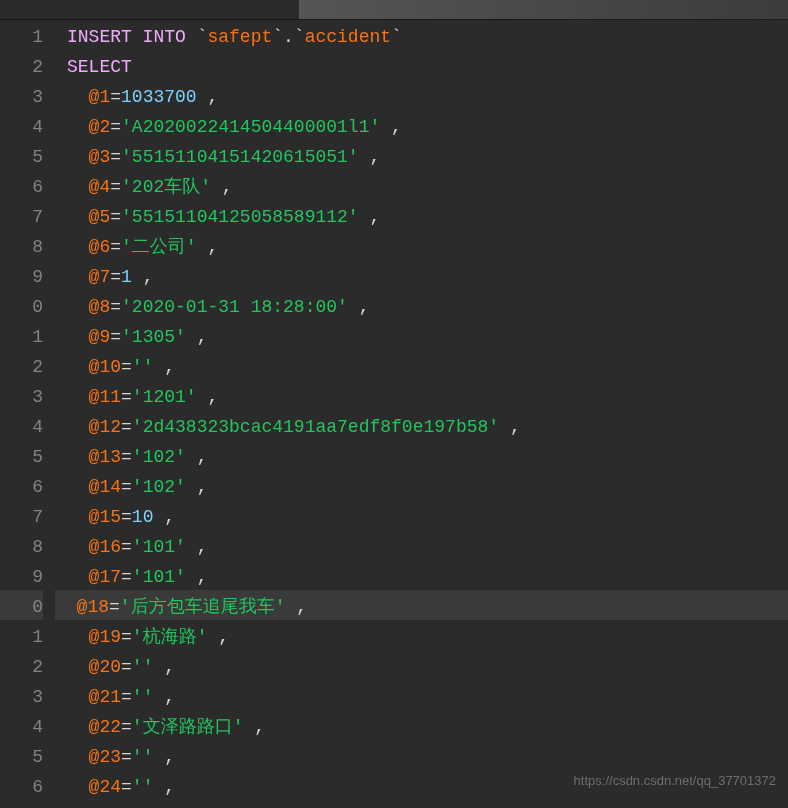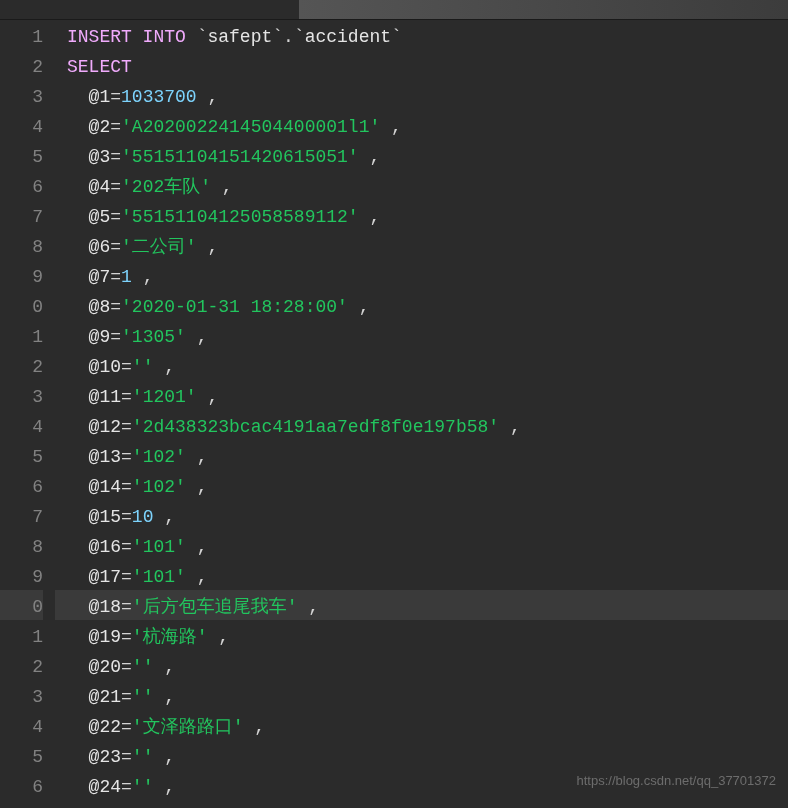--- a/index.html
+++ b/index.html
@@ -45,37 +45,36 @@
       padding-left: 12px;
       white-space: pre;
     }
     .code-line {
       height: 30px;
       padding-top: 2px;
     }
     .highlighted {
       background: #3a3a3a;
       margin-left: -12px;
-      padding-left: 12px;
     }
     .gutter-highlighted {
       background: #3a3a3a;
     }
     .keyword {
       color: #f0abfc;
     }
     .string {
       color: #22c55e;
       font-family: Liberation Mono, monospace;
     }
     .number {
       color: #7dd3fc;
     }
     .identifier {
-      color: #e5e5e5;
+      color: #f97316;
     }
     .watermark {
       position: absolute;
       bottom: 12px;
       right: 12px;
       color: #888;
       font-size: 13px;
       font-family: Arial, sans-serif;
       opacity: 0.7;
     }
@@ -110,13 +109,13 @@
       <div class="gutter-line">1</div>
       <div class="gutter-line">2</div>
       <div class="gutter-line">3</div>
       <div class="gutter-line">4</div>
       <div class="gutter-line">5</div>
       <div class="gutter-line">6</div>
     </div>
   <div class="code" id="code"><div class="code-line"><span class="keyword">INSERT INTO</span><span> `</span><span class="identifier">safept</span><span>`.`</span><span class="identifier">accident</span><span>`</span></div><div class="code-line"><span class="keyword">SELECT</span></div><div class="code-line">  <span class="identifier">@1</span><span>=</span><span class="number">1033700</span><span> ,</span></div><div class="code-line">  <span class="identifier">@2</span><span>=</span><span class="string">'A2020022414504400001l1'</span><span> ,</span></div><div class="code-line">  <span class="identifier">@3</span><span>=</span><span class="string">'55151104151420615051'</span><span> ,</span></div><div class="code-line">  <span class="identifier">@4</span><span>=</span><span class="string">'202车队'</span><span> ,</span></div><div class="code-line">  <span class="identifier">@5</span><span>=</span><span class="string">'55151104125058589112'</span><span> ,</span></div><div class="code-line">  <span class="identifier">@6</span><span>=</span><span class="string">'二公司'</span><span> ,</span></div><div class="code-line">  <span class="identifier">@7</span><span>=</span><span class="number">1</span><span> ,</span></div><div class="code-line">  <span class="identifier">@8</span><span>=</span><span class="string">'2020-01-31 18:28:00'</span><span> ,</span></div><div class="code-line">  <span class="identifier">@9</span><span>=</span><span class="string">'1305'</span><span> ,</span></div><div class="code-line">  <span class="identifier">@10</span><span>=</span><span class="string">''</span><span> ,</span></div><div class="code-line">  <span class="identifier">@11</span><span>=</span><span class="string">'1201'</span><span> ,</span></div><div class="code-line">  <span class="identifier">@12</span><span>=</span><span class="string">'2d438323bcac4191aa7edf8f0e197b58'</span><span> ,</span></div><div class="code-line">  <span class="identifier">@13</span><span>=</span><span class="string">'102'</span><span> ,</span></div><div class="code-line">  <span class="identifier">@14</span><span>=</span><span class="string">'102'</span><span> ,</span></div><div class="code-line">  <span class="identifier">@15</span><span>=</span><span class="number">10</span><span> ,</span></div><div class="code-line">  <span class="identifier">@16</span><span>=</span><span class="string">'101'</span><span> ,</span></div><div class="code-line">  <span class="identifier">@17</span><span>=</span><span class="string">'101'</span><span> ,</span></div><div class="code-line highlighted">  <span class="identifier">@18</span><span>=</span><span class="string">'后方包车追尾我车'</span><span> ,</span></div><div class="code-line">  <span class="identifier">@19</span><span>=</span><span class="string">'杭海路'</span><span> ,</span></div><div class="code-line">  <span class="identifier">@20</span><span>=</span><span class="string">''</span><span> ,</span></div><div class="code-line">  <span class="identifier">@21</span><span>=</span><span class="string">''</span><span> ,</span></div><div class="code-line">  <span class="identifier">@22</span><span>=</span><span class="string">'文泽路路口'</span><span> ,</span></div><div class="code-line">  <span class="identifier">@23</span><span>=</span><span class="string">''</span><span> ,</span></div><div class="code-line">  <span class="identifier">@24</span><span>=</span><span class="string">''</span><span> ,</span></div></div>
 </div>
 
-<div class="watermark">https://blog.csdn.net/qq_37701372</div>
+<div class="watermark">https://csdn.csdn.net/qq_37701372</div>
 
 </body></html>

